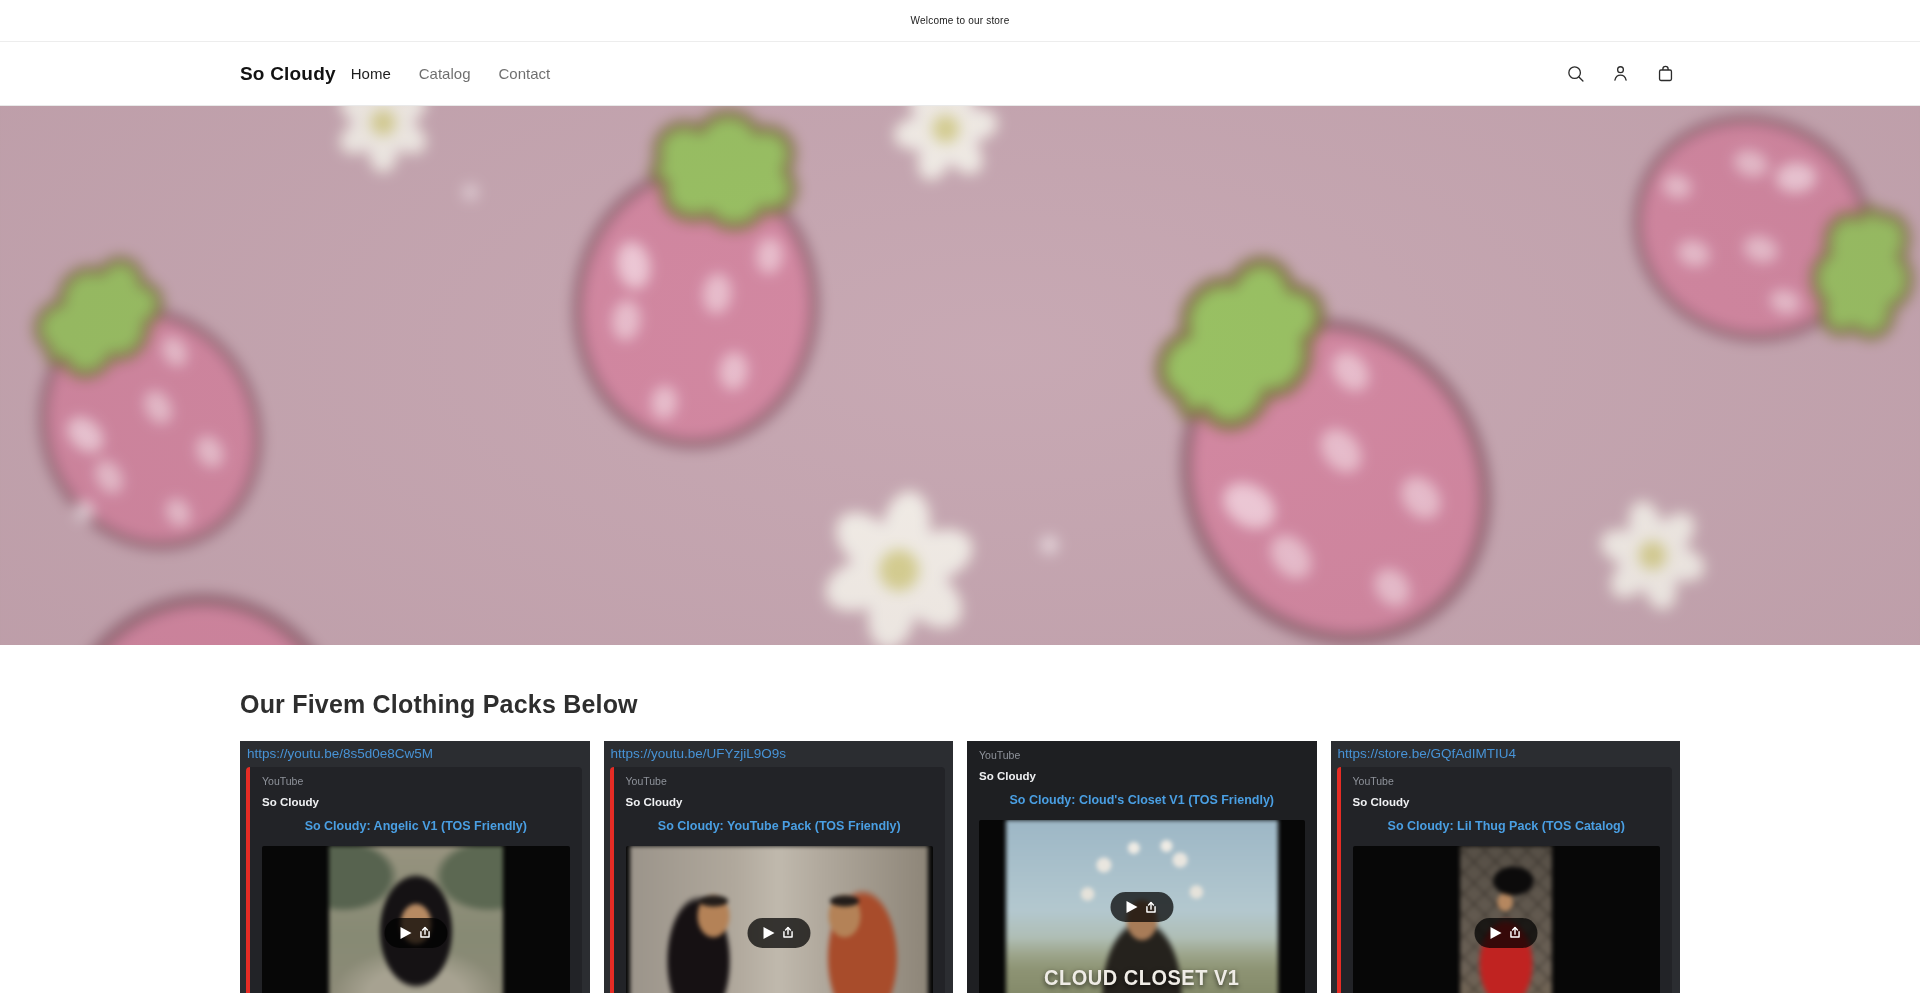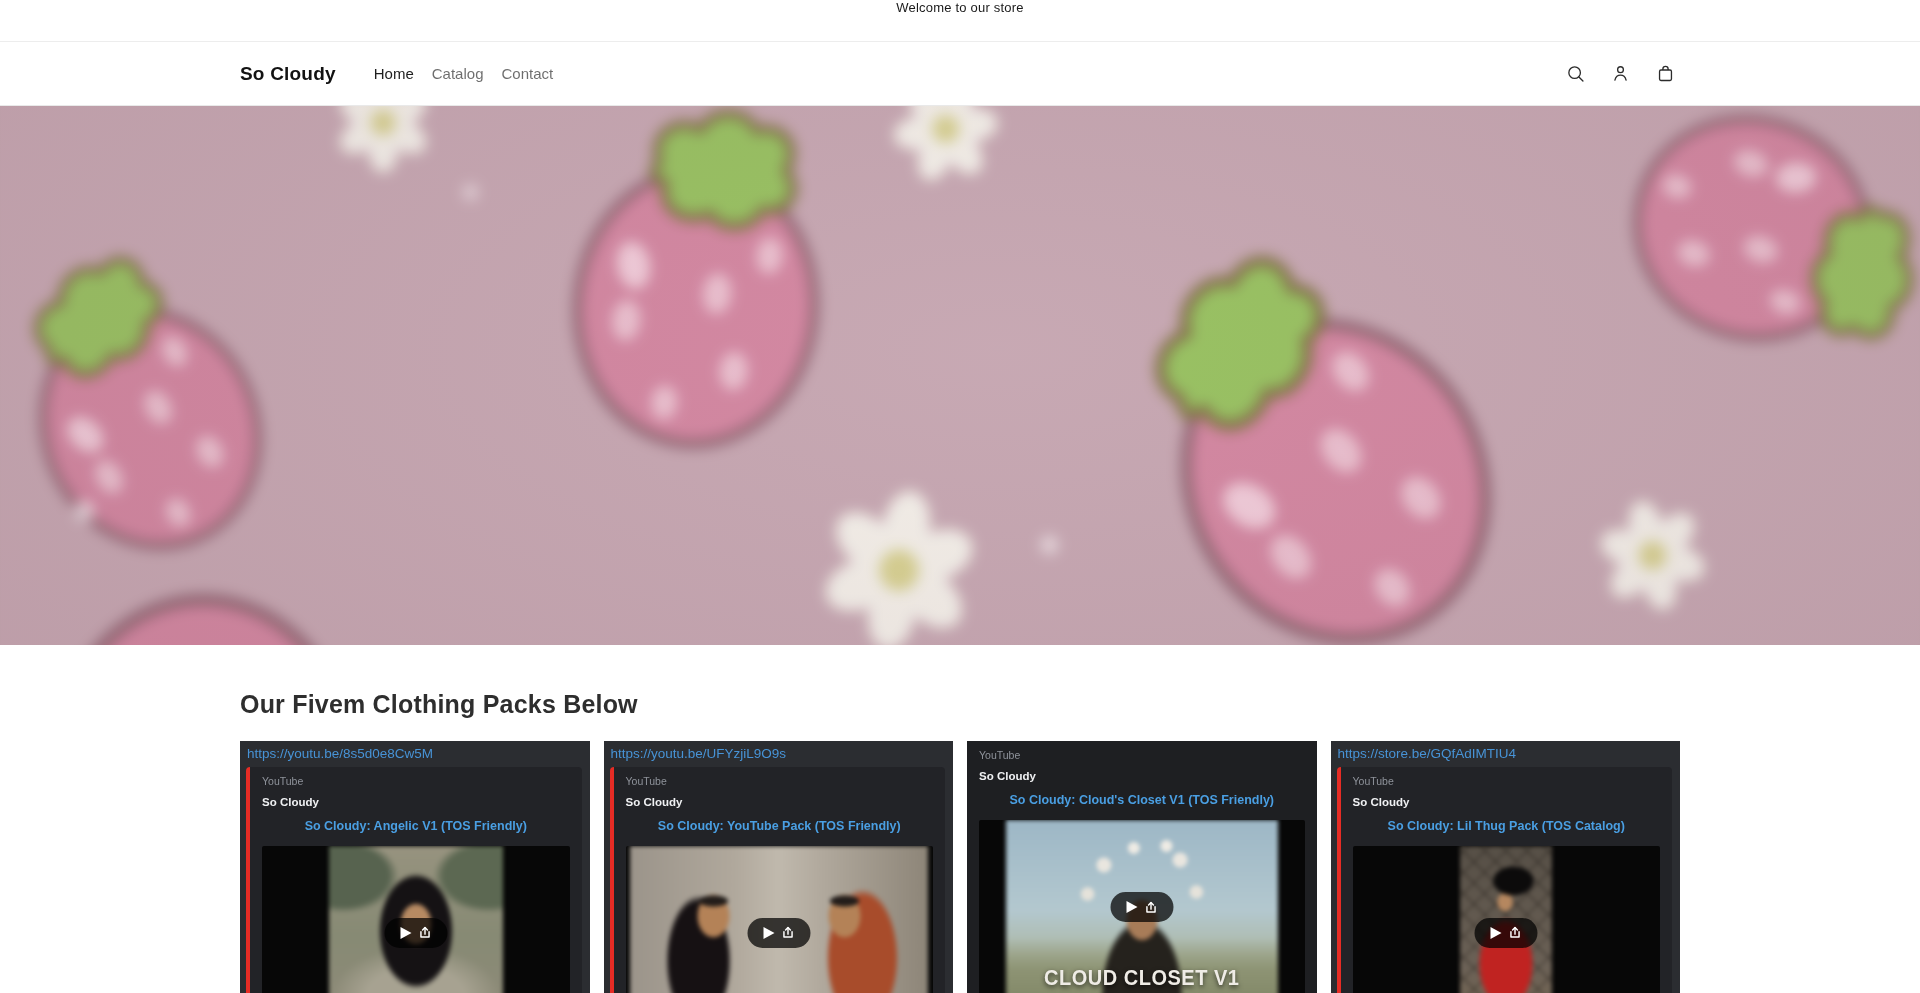--- a/index.html
+++ b/index.html
@@ -3,31 +3,31 @@
 <meta charset="utf-8">
 <style>
   html,body{margin:0;padding:0;}
   body{
     width:1920px;height:993px;overflow:hidden;background:#ffffff;
     font-family:"Liberation Sans","DejaVu Sans",sans-serif;
     -webkit-font-smoothing:antialiased;
   }
   
   .announcement{
-    height:41px;display:flex;align-items:flex-start;justify-content:center;
+    height:41px;display:flex;align-items:center;justify-content:center;
     background:#ffffff;border-bottom:1px solid #ededed;
-    font-size:13px;color:#1a1a1a;letter-spacing:.2px;
+    font-size:10px;color:#1a1a1a;letter-spacing:.2px;
   }
   
   header{
     height:64px;background:#fff;border-bottom:1px solid #e9e9e9;
     display:flex;align-items:center;padding:0 244px 0 240px;box-sizing:border-box;
   }
   .logo{font-size:19px;font-weight:700;color:#121212;letter-spacing:.2px;text-decoration:none;cursor:pointer;}
-  nav{display:flex;align-items:flex-start;margin-left:38px;gap:18px;}
+  nav{display:flex;align-items:flex-start;margin-left:15px;gap:28px;}
   .nav-link{font-size:15px;color:rgba(18,18,18,.62);text-decoration:none;cursor:pointer;}
   .nav-link.current{color:rgba(18,18,18,.95);}
   .header-icons{margin-left:auto;display:flex;align-items:center;gap:23px;}
   .icon-btn{background:none;border:none;padding:0;width:22px;height:22px;cursor:pointer;display:flex;align-items:center;justify-content:center;}
   .icon-btn svg{display:block;}
   
   .hero{position:relative;height:539px;background:#c7a3af;overflow:hidden;}
   .hero-art{position:absolute;left:-15px;top:-15px;width:1950px;height:570px;filter:blur(7px) saturate(.88);}
   .hero-haze{position:absolute;inset:0;background:
     radial-gradient(ellipse 1400px 600px at 52% 45%, rgba(255,244,247,.06), rgba(146,116,126,.16));

